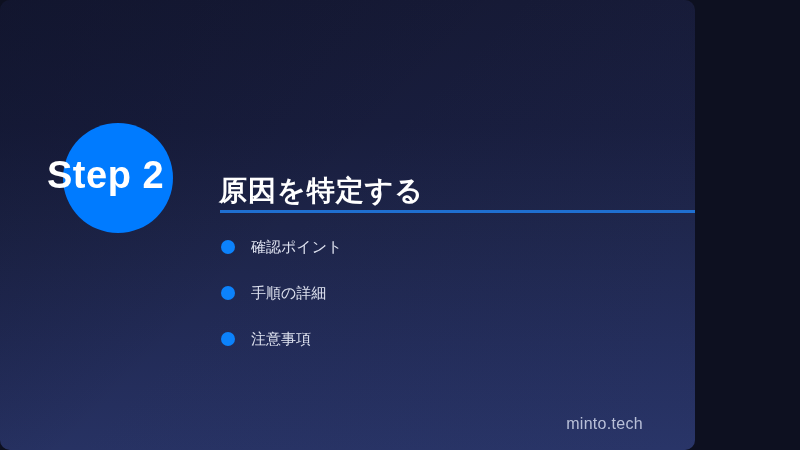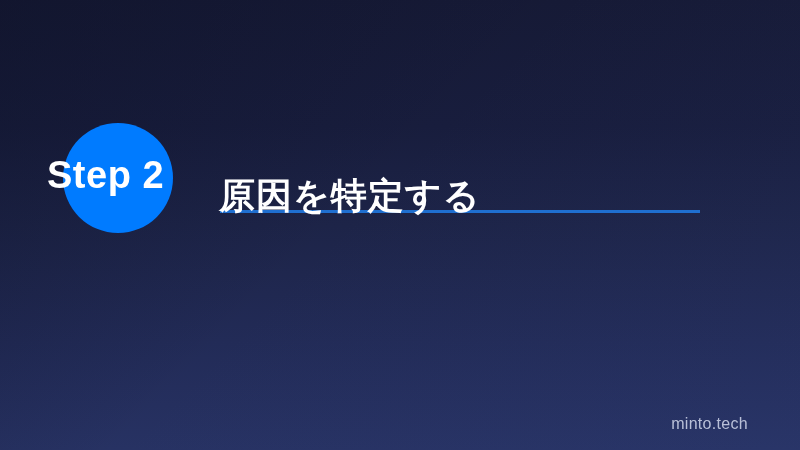--- a/index.html
+++ b/index.html
@@ -3,25 +3,26 @@
 <meta charset="utf-8">
 <title>Step Slide</title>
 <style>
   html, body {
     margin: 0;
     padding: 0;
     background: #0d1020;
   }
   .slide {
     position: relative;
-    width: 800px;
+    width: 695px;
     height: 450px;
     overflow: hidden;
     font-family: "Liberation Sans", "DejaVu Sans", sans-serif;
     background: linear-gradient(180deg, #161a36 0%, #181d3d 28%, #1d2448 50%, #222b57 76%, #273263 100%);
+    border-radius: 10px;
   }
   
   .slide::after {
     content: "";
     position: absolute;
     inset: 0;
     pointer-events: none;
     background: linear-gradient(135deg, rgba(10,13,32,0.35) 0%, rgba(10,13,32,0.0) 45%, rgba(60,80,150,0.10) 100%);
   }
 
@@ -47,21 +48,21 @@
     letter-spacing: 0.5px;
     line-height: 40px;
     white-space: nowrap;
   }
 
   .title {
     position: absolute;
     left: 219px;
     top: 148px;
     z-index: 3;
-    font-size: 36px;
+    font-size: 28px;
     font-weight: bold;
     color: #ffffff;
     line-height: 48px;
     letter-spacing: 1px;
     white-space: nowrap;
   }
 
   .divider {
     position: absolute;
     left: 220px;
@@ -119,16 +120,30 @@
 <div class="slide">
 
   <div class="step-circle"></div>
 
   <div class="step-label">Step 2</div>
 
   <h1 class="title">原因を特定する</h1>
 
   <div class="divider"></div>
 
+  <ul class="bullet-list">
+    <li class="bullet-item">
+      <span class="bullet-dot"></span>
+      <span class="bullet-text">確認ポイント</span>
+    </li>
+    <li class="bullet-item">
+      <span class="bullet-dot"></span>
+      <span class="bullet-text">手順の詳細</span>
+    </li>
+    <li class="bullet-item">
+      <span class="bullet-dot"></span>
+      <span class="bullet-text">注意事項</span>
+    </li>
+  </ul>
 
   <div class="watermark">minto.tech</div>
 
 </div>
 
 </body></html>

